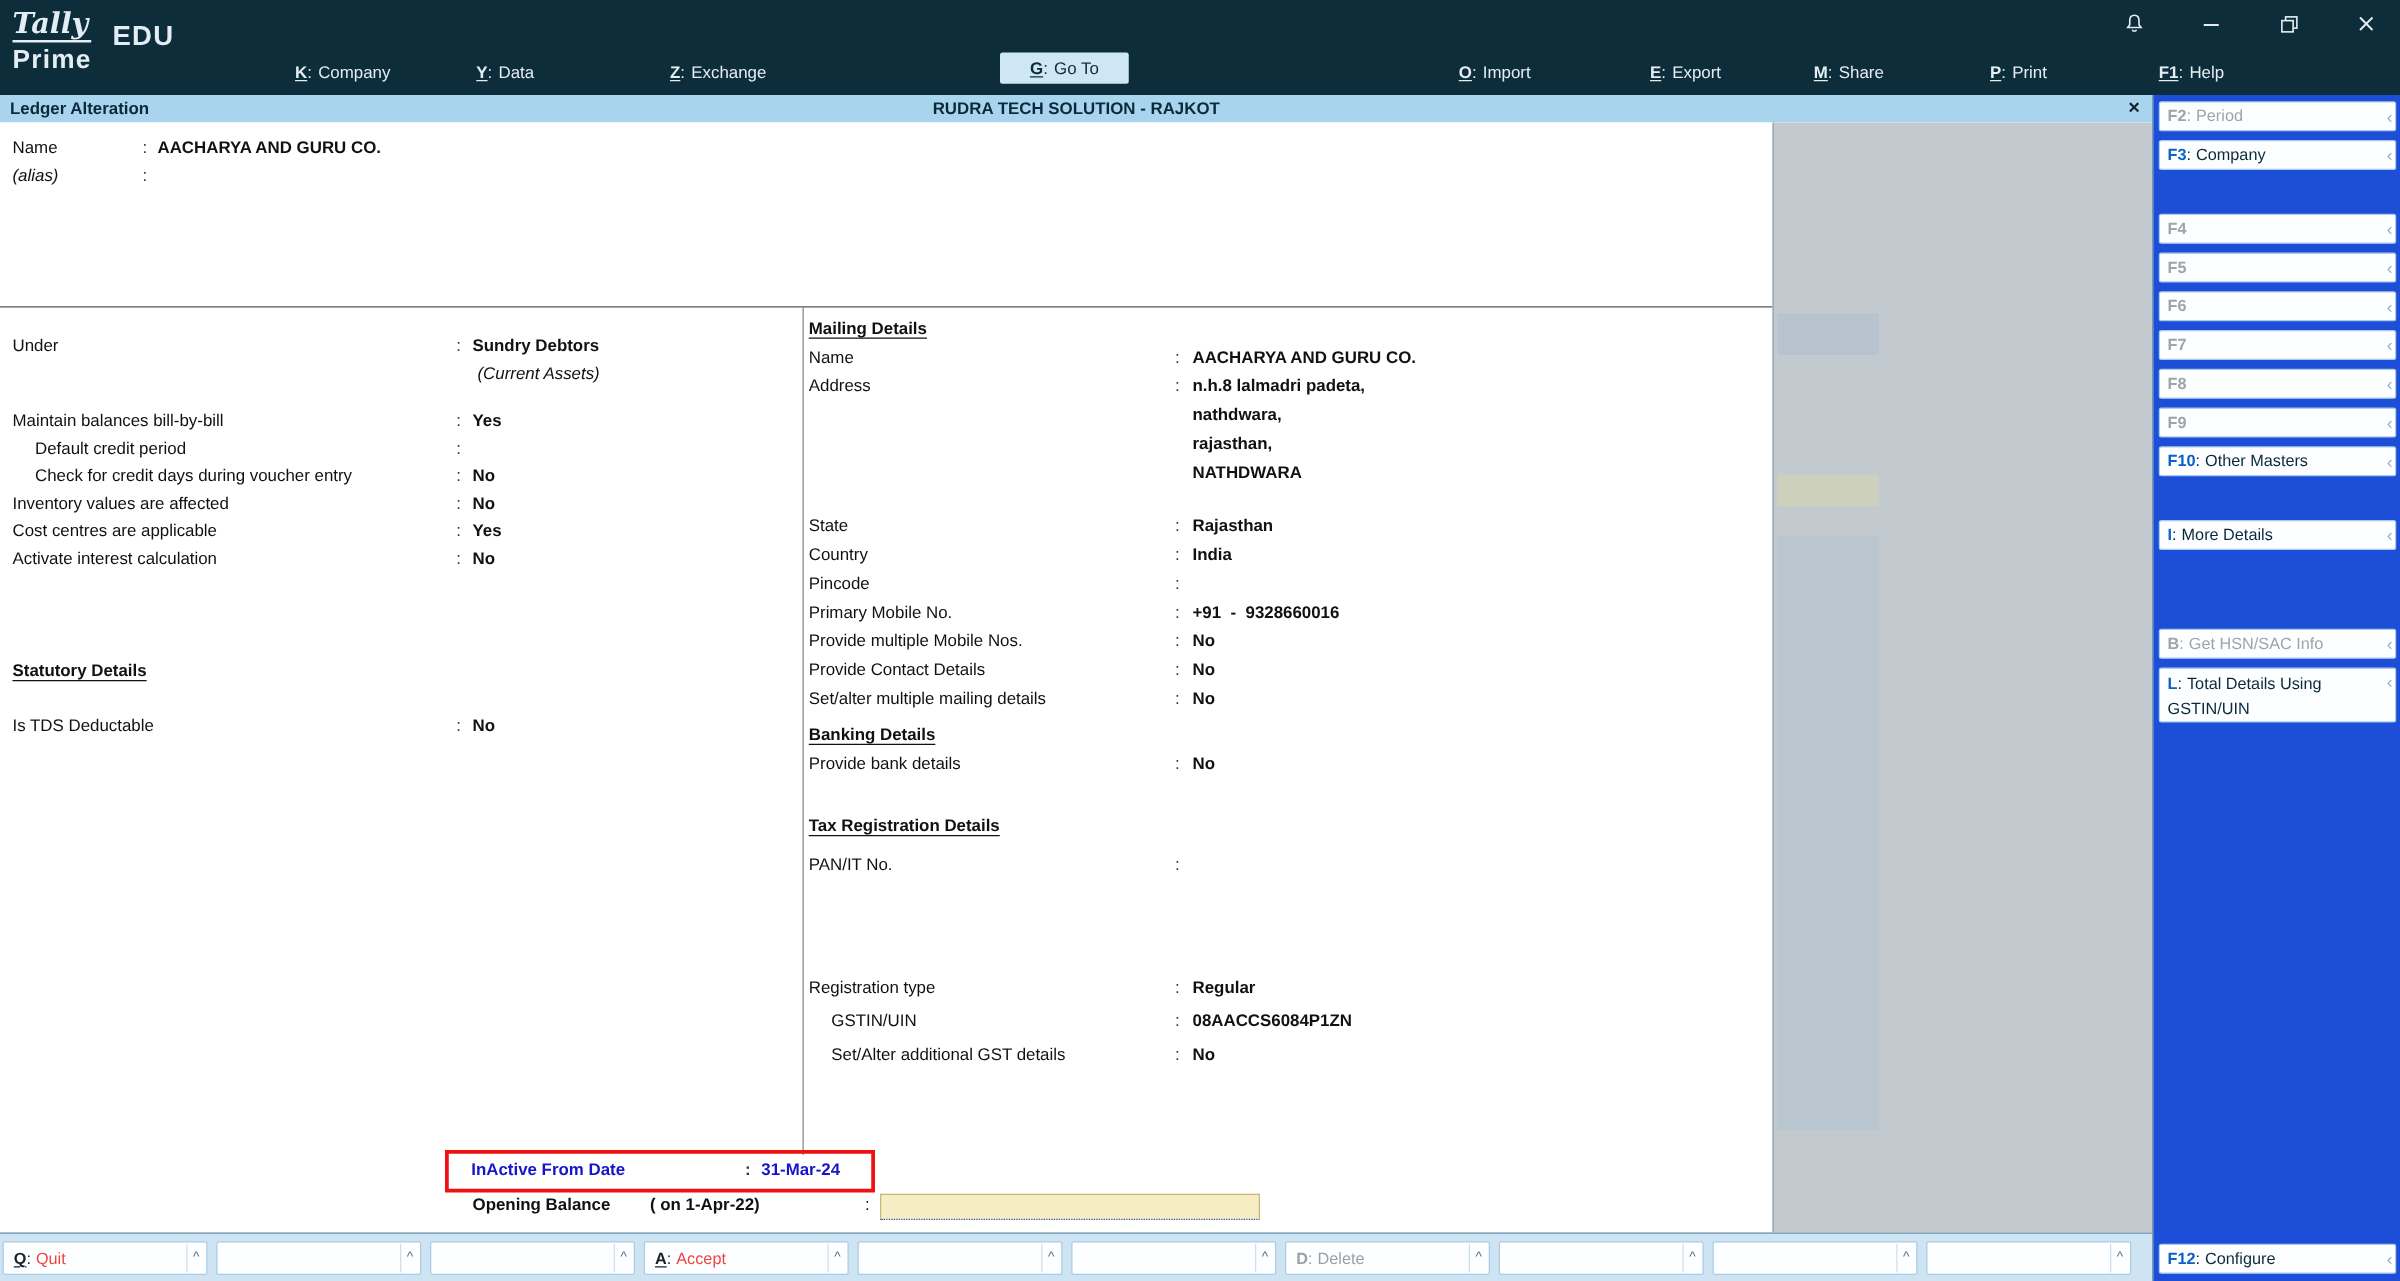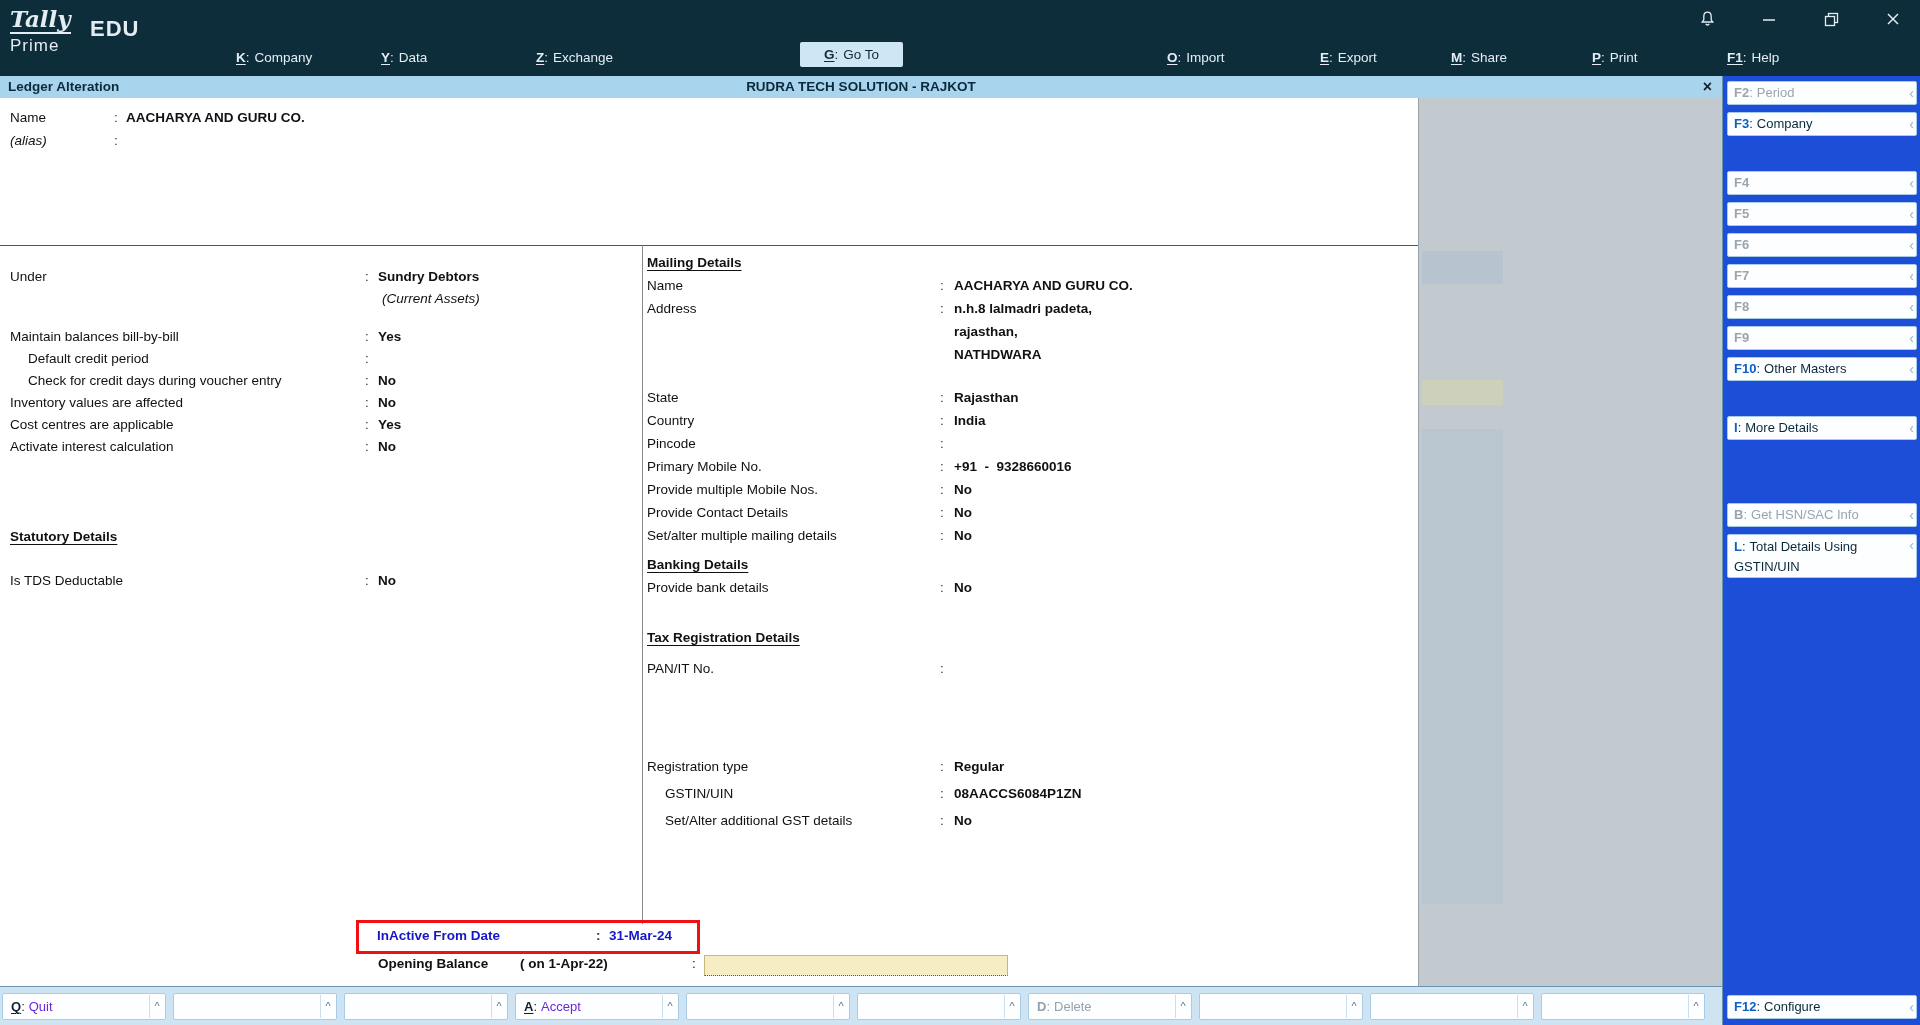--- a/index.html
+++ b/index.html
@@ -5,21 +5,21 @@
 <style>
   *{margin:0;padding:0;box-sizing:border-box}
   html,body{width:1920px;height:1025px;overflow:hidden}
   body{font-family:"Liberation Sans",sans-serif;background:#fff}
   .app{position:relative;width:1920px;height:1025px;background:#fff}
 
   
   .topbar{position:absolute;left:0;top:0;width:1920px;height:76px;background:#0e2d3a;color:#e4edf3}
   .logo{position:absolute;left:10px;top:7px;line-height:1}
   .logo-tally{font-family:"DejaVu Serif",serif;font-style:italic;font-weight:bold;font-size:23px;border-bottom:2px solid #e4edf3;padding-bottom:2px}
-  .logo-prime{font-size:17px;font-weight:normal;letter-spacing:1px;margin-top:3px}
+  .logo-prime{font-size:21px;font-weight:bold;letter-spacing:1px;margin-top:3px}
   .edition{position:absolute;left:90px;top:16px;font-size:22px;font-weight:bold;letter-spacing:1px}
   .menu-item{position:absolute;top:50px;font-size:13.5px;white-space:nowrap;cursor:default}
   .mkey{font-weight:bold;text-decoration:underline;text-underline-offset:2px}
   .mcolon{margin-right:5px}
   .menu-item.goto{top:42px;background:#cfe6f5;color:#0c2c3a;padding:5px 24px;border-radius:2px}
   .win-controls{position:absolute;right:18px;top:9px;display:flex;gap:44px;align-items:center}
   .wc{width:18px;height:20px;display:flex;align-items:center;justify-content:center;cursor:default}
 
   
   .left-region{position:absolute;left:0;top:76px;width:1722px;height:949px}
@@ -86,21 +86,21 @@
   .strip{position:absolute;left:3px;width:81px}
   .s1{top:153px;height:33px;background:#b7c4cf}
   .s2{top:282px;height:25px;background:#cdd0ba}
   .s3{top:331px;height:475px;background:#b9c5cf}
 
   
   .bottombar{position:absolute;left:0;top:910px;width:1722px;height:39px;background:#cfe4f3;border-top:1px solid #6a93ad}
   .bb-slot{position:absolute;top:6px;width:164px;height:27px;background:#fdfeff;border:1px solid #a9cce6;border-radius:2px;font-size:13px;line-height:25px;padding-left:8px;white-space:nowrap;overflow:hidden}
   .bb-key{font-weight:bold;text-decoration:underline;text-underline-offset:2px;color:#16202a}
   .bb-colon{color:#16202a}
-  .bb-label{color:#6d28d9;margin-left:4px}
+  .bb-label{color:#ef4444;margin-left:4px}
   .bb-slot.disabled .bb-key{text-decoration:none}
   .bb-slot.disabled .bb-key,.bb-slot.disabled .bb-colon,.bb-slot.disabled .bb-label{color:#97a1a9}
   .bb-caret{position:absolute;right:1px;top:1px;bottom:1px;width:15px;border-left:1px solid #cddfec;color:#5b7286;font-size:11px;text-align:center;line-height:23px;background:#fdfeff}
 
   
   .sidebar{position:absolute;right:0;top:76px;width:198px;height:949px;background:#1d4ed8;border-left:1px solid #6a93ad}
   .sb-list{padding:5px 0 0 4px}
   .sb-btn{position:relative;width:190px;height:24px;background:#fdfeff;border:1px solid #a9cce6;border-radius:2px;font-size:13px;line-height:22px;padding:0 16px 0 6px;margin-top:7px;white-space:nowrap;overflow:hidden}
   #sb-f2{margin-top:0}
   #sb-f4{margin-top:35px}
@@ -200,20 +200,23 @@
           <div class="row"><span class="lbl">Activate interest calculation</span><span class="colon">:</span><span class="val b">No</span></div>
           <div class="gap" style="height: 68px;"></div>
           <div class="sec-heading">Statutory Details</div>
           <div class="gap" style="height: 22px;"></div>
           <div class="row"><span class="lbl">Is TDS Deductable</span><span class="colon">:</span><span class="val b">No</span></div>
         </div>
       <div class="col right-col">
           <div class="sec-heading">Mailing Details</div>
           <div class="row"><span class="lbl">Name</span><span class="colon">:</span><span class="val b">AACHARYA AND GURU CO.</span></div>
           <div class="row"><span class="lbl">Address</span><span class="colon">:</span><span class="val b">n.h.8 lalmadri padeta,</span></div>
+          <div class="row">
+            <span class="val sub b">nathdwara,</span>
+          </div>
           <div class="row">
             <span class="val sub b">rajasthan,</span>
           </div>
           <div class="row">
             <span class="val sub b">NATHDWARA</span>
           </div>
           <div class="gap" style="height: 20px;"></div>
           <div class="row"><span class="lbl">State</span><span class="colon">:</span><span class="val b">Rajasthan</span></div>
           <div class="row"><span class="lbl">Country</span><span class="colon">:</span><span class="val b">India</span></div>
           <div class="row"><span class="lbl">Pincode</span><span class="colon">:</span><span class="val"></span></div>

